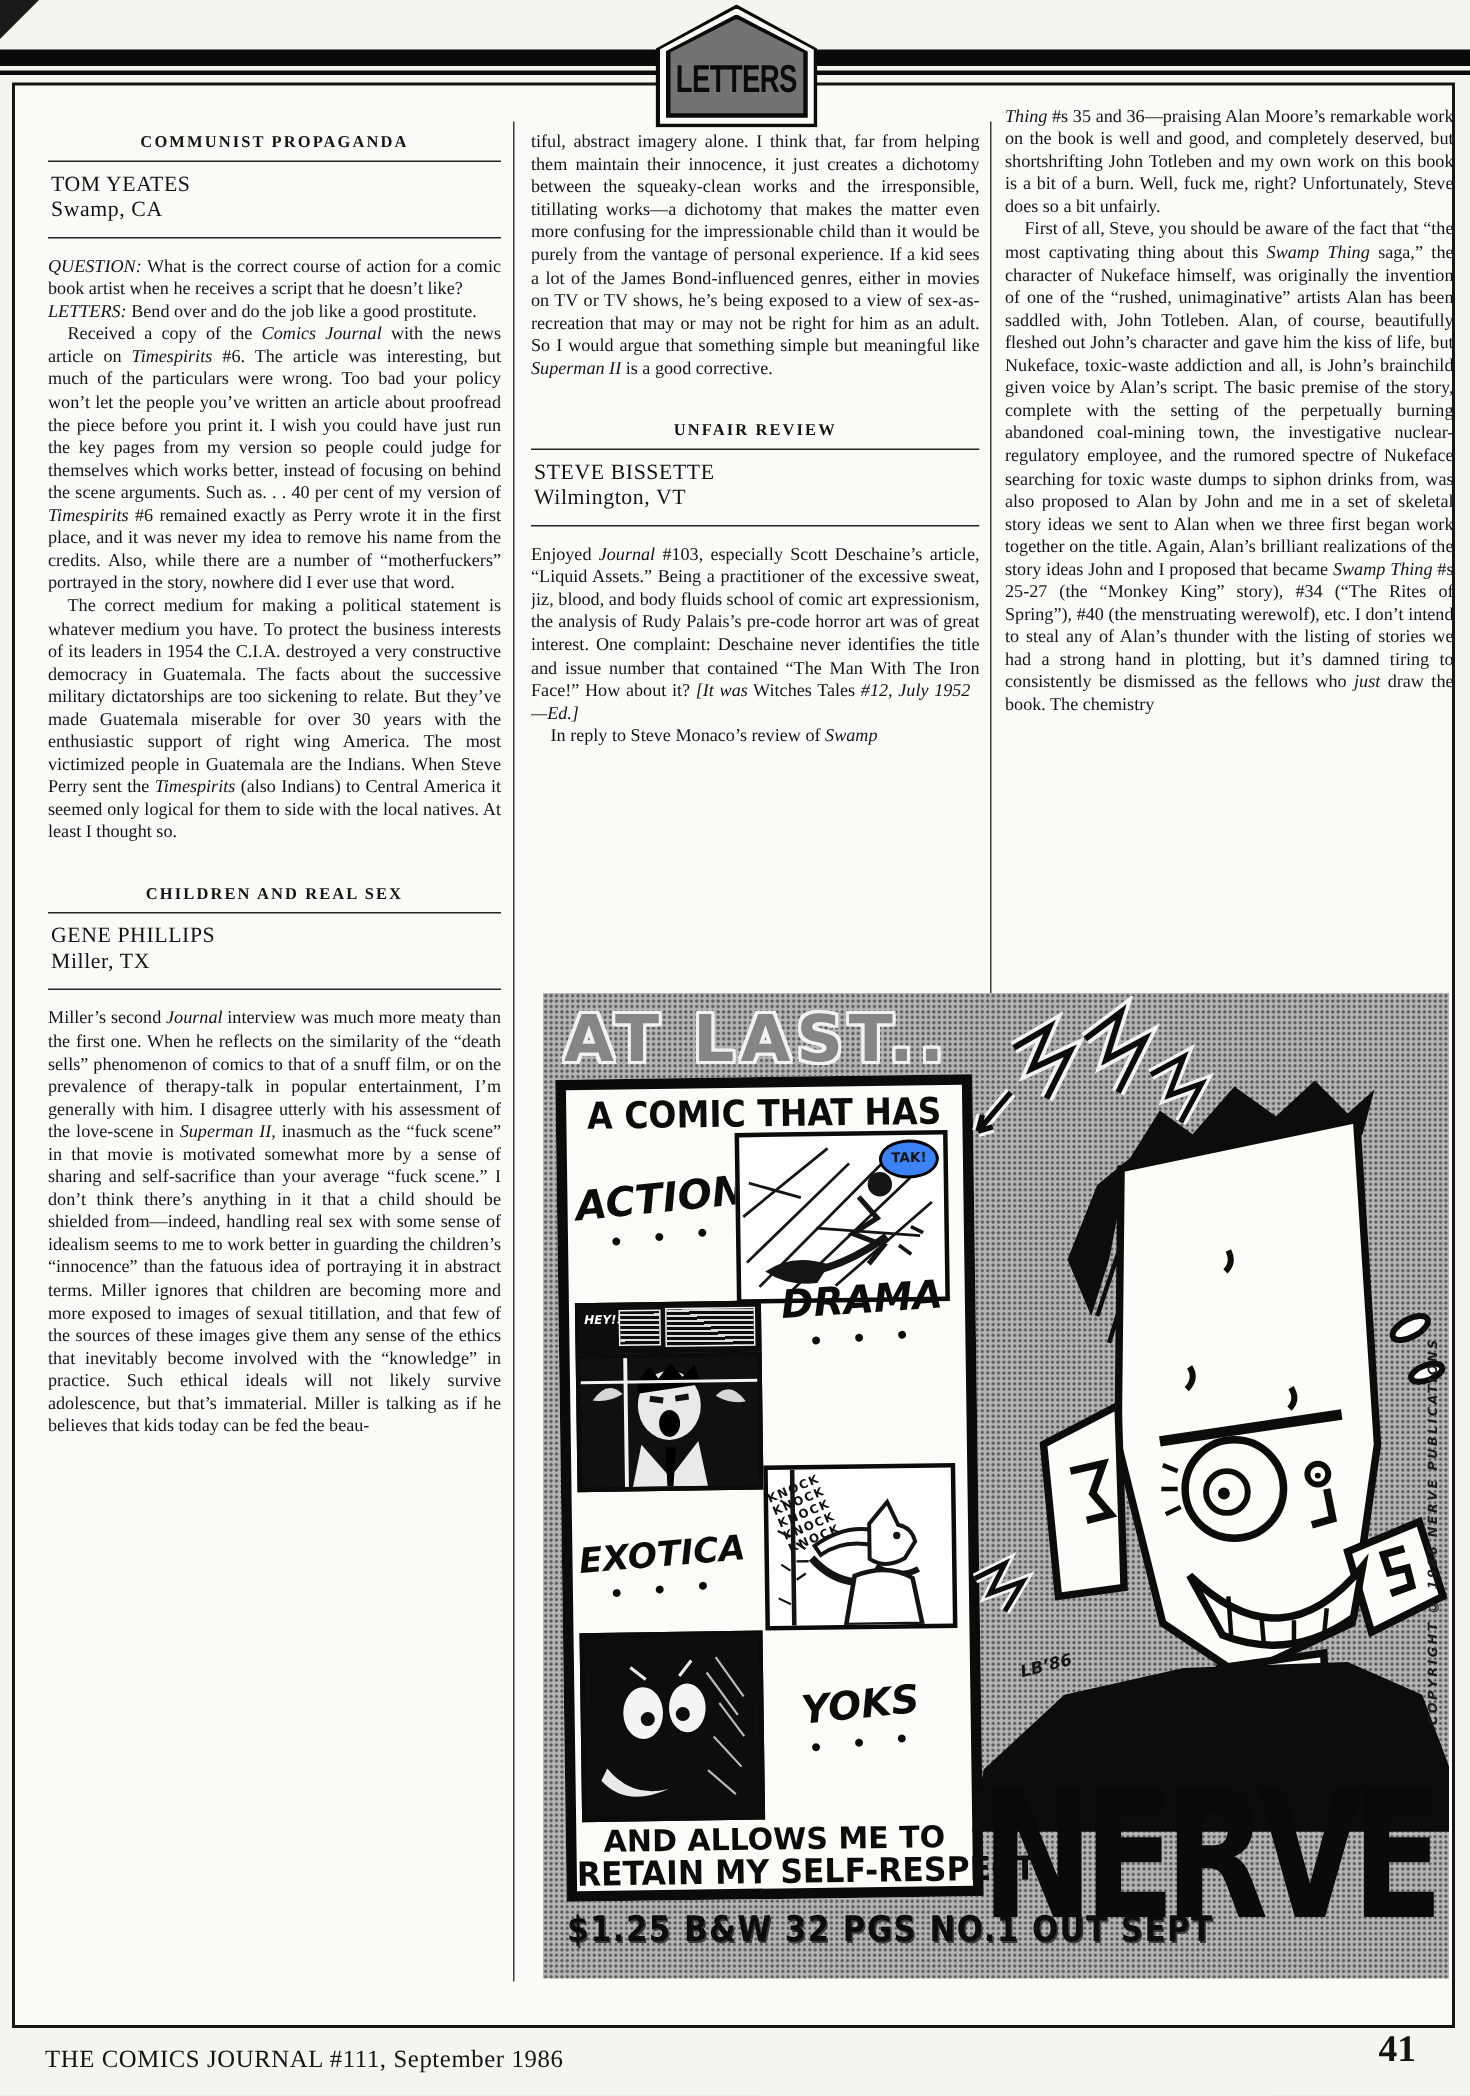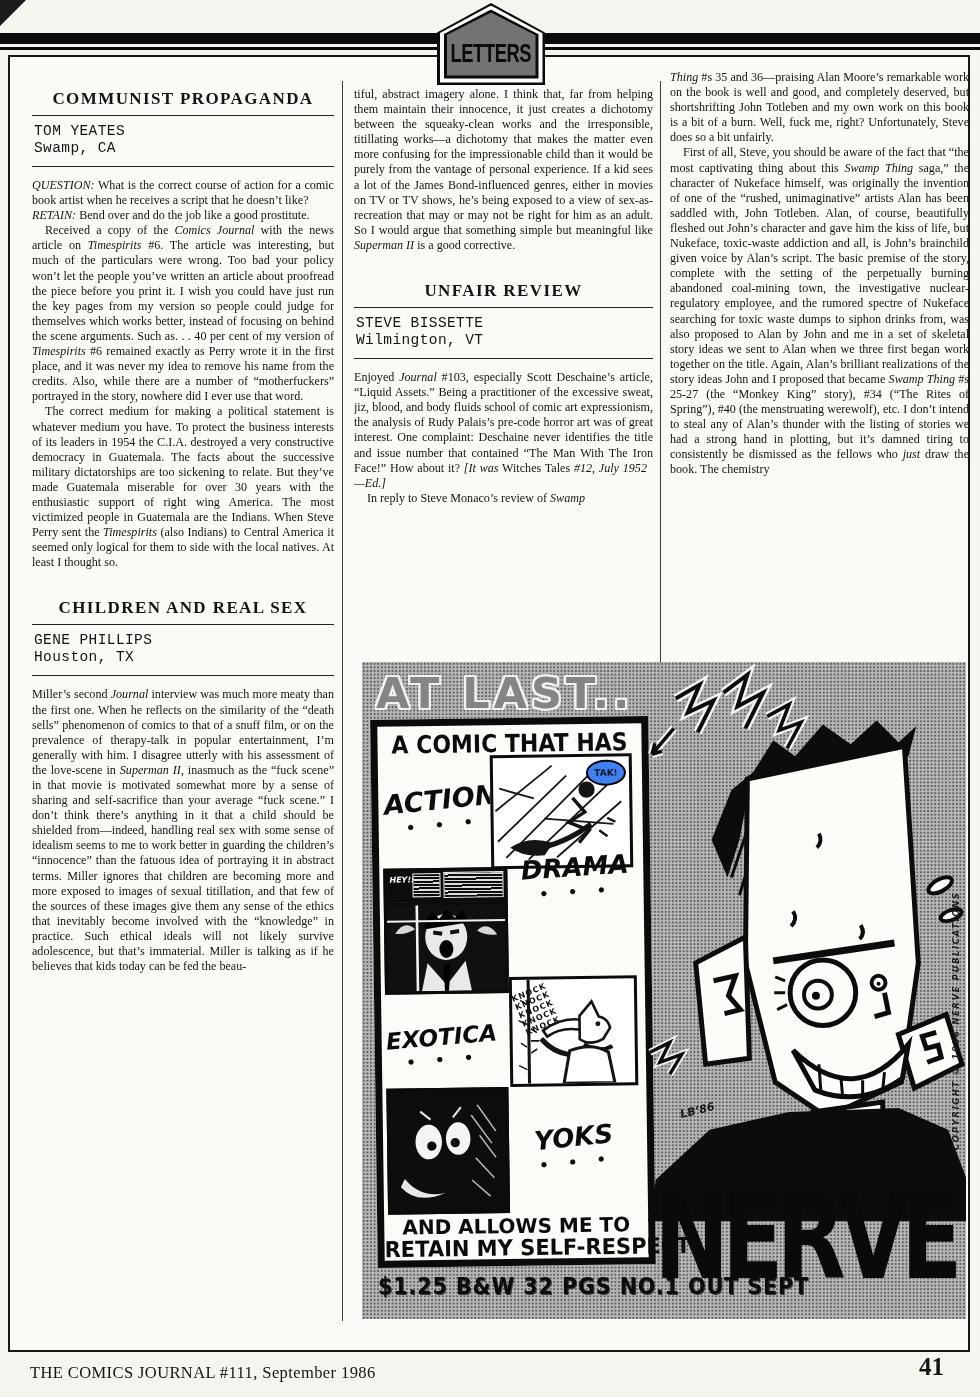--- a/index.html
+++ b/index.html
@@ -22,23 +22,23 @@
   .vsep1{left:332px;top:24px;height:1240px;}
   .vsep2{left:650px;top:24px;height:612px;}
 
   .col{position:absolute;overflow:hidden;}
   .col1{left:22px;top:30px;width:302px;height:1258px;}
   .col2{left:344px;top:30px;width:299px;height:608px;}
   .col3{left:660px;top:13px;width:299px;height:600px;}
 
   .col p{margin:0;text-align:justify;font-size:12.1px;line-height:15.1px;}
   .col p.ind{text-indent:13px;}
-  .lh{margin:0;padding:2px 0 6px;text-align:center;font-size:17px;font-weight:700;letter-spacing:1.4px;border-bottom:1.4px solid #242424;}
+  .lh{margin:0;padding:2px 0 6px;text-align:center;font-size:11px;font-weight:700;letter-spacing:1.4px;border-bottom:1.4px solid #242424;}
   .lh.second{margin-top:26px;}
-  .byline{padding:7px 2px 9px;border-bottom:1.4px solid #242424;margin-bottom:11px;font-family:Liberation Mono, monospace;}
+  .byline{padding:7px 2px 9px;border-bottom:1.4px solid #242424;margin-bottom:11px;}
   .byline div{font-size:14.5px;line-height:17px;letter-spacing:.4px;}
 
   
   .ad{position:absolute;left:352px;top:605px;width:604px;height:657px;overflow:hidden;
       background-color:#b5b5b5;
       background-image:radial-gradient(#5d5d5d .9px,transparent 1.15px);
       background-size:3.6px 3.6px;}
   .at-last{position:absolute;left:14px;top:6px;font-family:"DejaVu Sans",sans-serif;font-weight:800;font-size:43px;letter-spacing:4px;color:#858585;
       text-shadow:-2px 0 #f2f2f2,2px 0 #f2f2f2,0 -2px #f2f2f2,0 2px #f2f2f2,-2px -2px #f2f2f2,2px 2px #f2f2f2,2px -2px #f2f2f2,-2px 2px #f2f2f2;}
   .poster{position:absolute;left:12px;top:56px;width:278px;height:548px;background:#fcfbf7;border:7px solid #0b0b0b;box-sizing:border-box;transform:rotate(-.8deg);}
@@ -94,28 +94,28 @@
     <div class="vsep vsep1"></div>
     <div class="vsep vsep2"></div>
 
     <div class="col col1">
       <h2 class="lh">COMMUNIST PROPAGANDA</h2>
       <div class="byline">
         <div>TOM YEATES</div>
         <div>Swamp, CA</div>
       </div>
       <p><i>QUESTION:</i> What is the correct course of action for a comic book artist when he receives a script that he doesn’t like?</p>
-      <p><i>RETAIN:</i> Bend over and do the job like a good prostitute.</p>
+      <p><i>LETTERS:</i> Bend over and do the job like a good prostitute.</p>
       <p class="ind">Received a copy of the <i>Comics Journal</i> with the news article on <i>Timespirits</i> #6. The article was interesting, but much of the particulars were wrong. Too bad your policy won’t let the people you’ve written an article about proofread the piece before you print it. I wish you could have just run the key pages from my version so people could judge for themselves which works better, instead of focusing on behind the scene arguments. Such as. . . 40 per cent of my version of <i>Timespirits</i> #6 remained exactly as Perry wrote it in the first place, and it was never my idea to remove his name from the credits. Also, while there are a number of “motherfuckers” portrayed in the story, nowhere did I ever use that word.</p>
       <p class="ind">The correct medium for making a political statement is whatever medium you have. To protect the business interests of its leaders in 1954 the C.I.A. destroyed a very constructive democracy in Guatemala. The facts about the successive military dictatorships are too sickening to relate. But they’ve made Guatemala miserable for over 30 years with the enthusiastic support of right wing America. The most victimized people in Guatemala are the Indians. When Steve Perry sent the <i>Timespirits</i> (also Indians) to Central America it seemed only logical for them to side with the local natives. At least I thought so.</p>
 
       <h2 class="lh second">CHILDREN AND REAL SEX</h2>
       <div class="byline">
         <div>GENE PHILLIPS</div>
-        <div>Houston, TX</div>
+        <div>Miller, TX</div>
       </div>
       <p>Miller’s second <i>Journal</i> interview was much more meaty than the first one. When he reflects on the similarity of the “death sells” phenomenon of comics to that of a snuff film, or on the prevalence of therapy-talk in popular entertainment, I’m generally with him. I disagree utterly with his assessment of the love-scene in <i>Superman II</i>, inasmuch as the “fuck scene” in that movie is motivated somewhat more by a sense of sharing and self-sacrifice than your average “fuck scene.” I don’t think there’s anything in it that a child should be shielded from—indeed, handling real sex with some sense of idealism seems to me to work better in guarding the children’s “innocence” than the fatuous idea of portraying it in abstract terms. Miller ignores that children are becoming more and more exposed to images of sexual titillation, and that few of the sources of these images give them any sense of the ethics that inevitably become involved with the “knowledge” in practice. Such ethical ideals will not likely survive adolescence, but that’s immaterial. Miller is talking as if he believes that kids today can be fed the beau-</p>
     </div>
 
     <div class="col col2">
       <p>tiful, abstract imagery alone. I think that, far from helping them maintain their innocence, it just creates a dichotomy between the squeaky-clean works and the irresponsible, titillating works—a dichotomy that makes the matter even more confusing for the impressionable child than it would be purely from the vantage of personal experience. If a kid sees a lot of the James Bond-influenced genres, either in movies on TV or TV shows, he’s being exposed to a view of sex-as-recreation that may or may not be right for him as an adult. So I would argue that something simple but meaningful like <i>Superman II</i> is a good corrective.</p>
 
       <h2 class="lh second">UNFAIR REVIEW</h2>
       <div class="byline">
         <div>STEVE BISSETTE</div>

